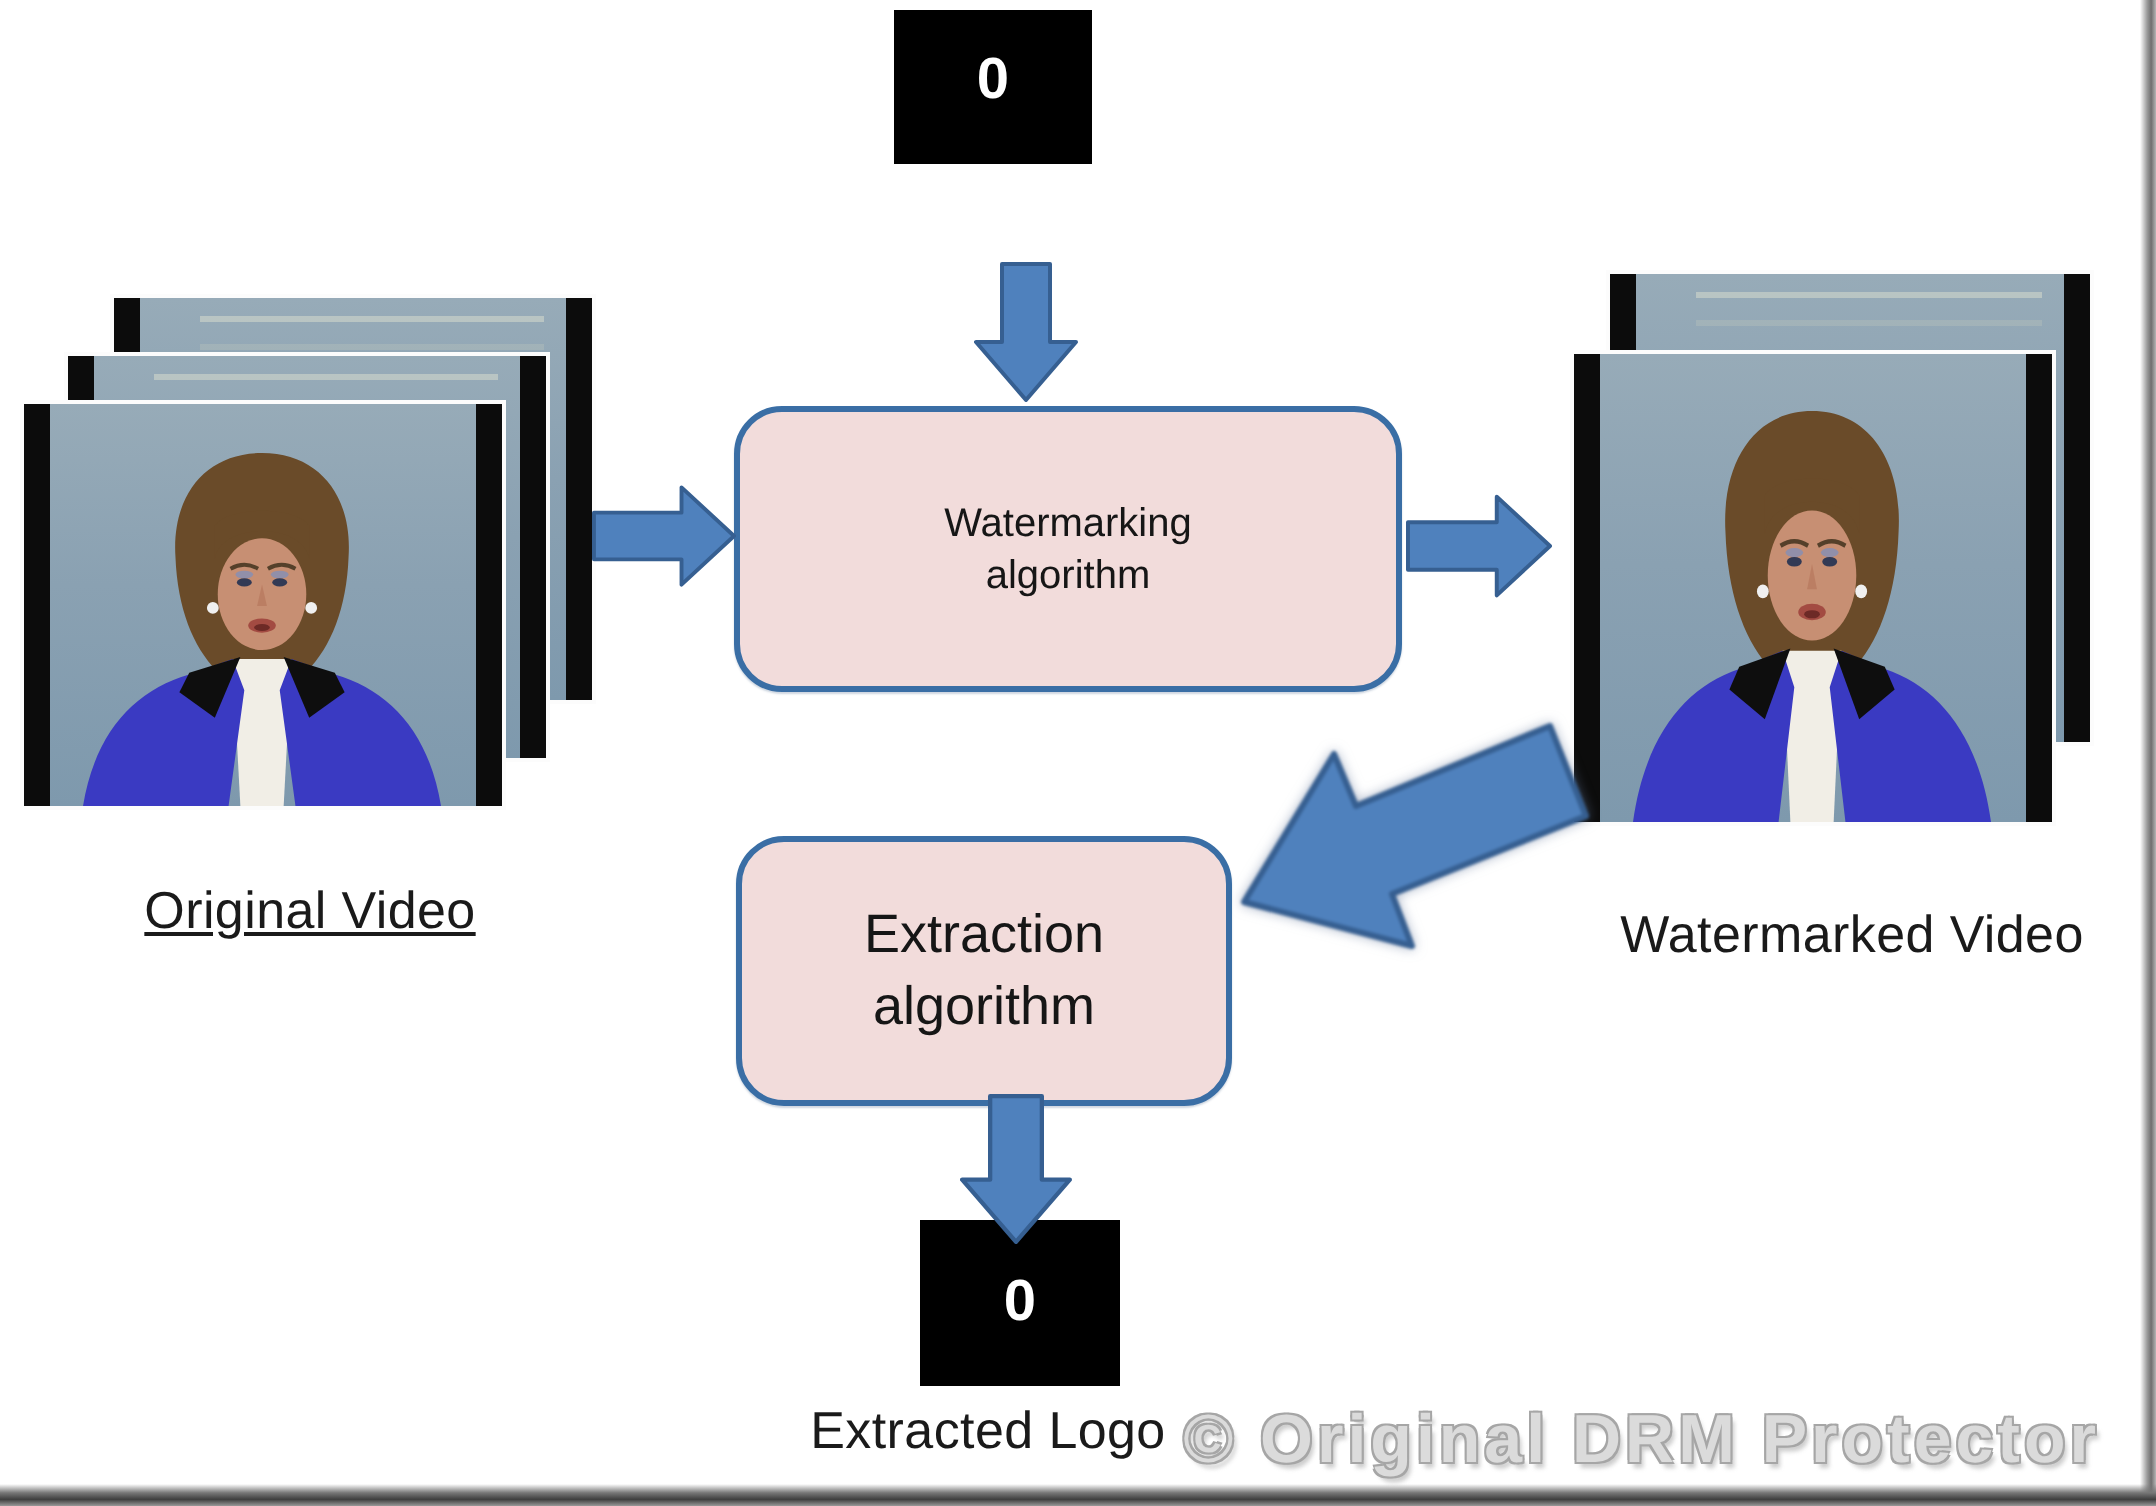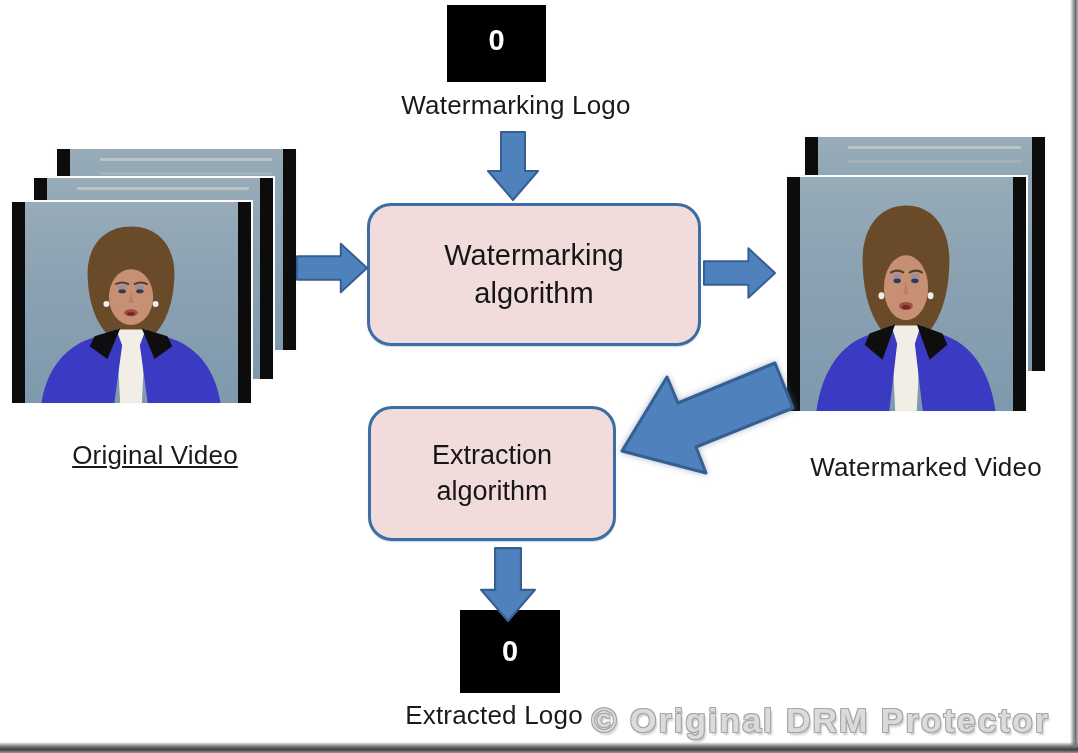--- a/index.html
+++ b/index.html
@@ -20,25 +20,25 @@
     font-size:29px;font-weight:bold;
   }
   .logo-top{left:447px;top:5px;width:99px;height:77px;}
   .logo-bottom{left:460px;top:610px;width:100px;height:83px;}
   .logo-top span{margin-top:-6px;}
   
   .algo-box{
     position:absolute;background:var(--box-fill,#F2DCDB);
     border:3px solid var(--box-border,#3A6EA5);border-radius:24px;
     display:flex;flex-direction:column;align-items:center;justify-content:center;
-    font-size:29px;line-height:1.3;color:#161616;z-index:4;
+    font-size:20px;line-height:1.3;color:#161616;z-index:4;
     box-shadow:0 1px 1px rgba(60,90,130,.25);
   }
   .box-wm{left:367px;top:203px;width:328px;height:137px;}
-  .box-ex{left:368px;top:406px;width:242px;height:129px;font-size:27px;}
+  .box-ex{left:368px;top:418px;width:242px;height:129px;font-size:27px;}
   
   .vframe{
     position:absolute;box-sizing:border-box;border:2px solid #fcfcfc;
     background:linear-gradient(180deg,var(--frame-bg-top,#97ABB8) 0%,#8AA1B2 45%,var(--frame-bg-bottom,#7E99AD) 100%);
   }
   .vframe .bar{position:absolute;top:0;bottom:0;width:13px;background:#0c0c0c;}
   .vframe .bar.left{left:0;}
   .vframe .bar.right{right:0;}
   .vframe.backframe::after{
     content:"";position:absolute;left:18%;right:10%;top:9px;height:3px;
@@ -64,21 +64,20 @@
     background:linear-gradient(to bottom,rgba(200,200,200,0),#777 40%,#3f3f3f 70%,#999);}
 </style>
 </head>
 <body>
 
 <div class="stage">
 
   <div class="logo-box logo-top">
     <span>0</span>
   </div>
-  <div class="label lbl-wmlogo">Watermarking Logo</div>
 
   <svg class="arrow" style="left:487px;top:131px;" width="52" height="70" viewBox="0 0 52 70">
     <polygon points="14,1 38,1 38,40 51,40 26,69 1,40 14,40"></polygon>
   </svg>
 
   <div class="algo-box box-wm">
     <div>Watermarking</div>
     <div>algorithm</div>
   </div>
 

